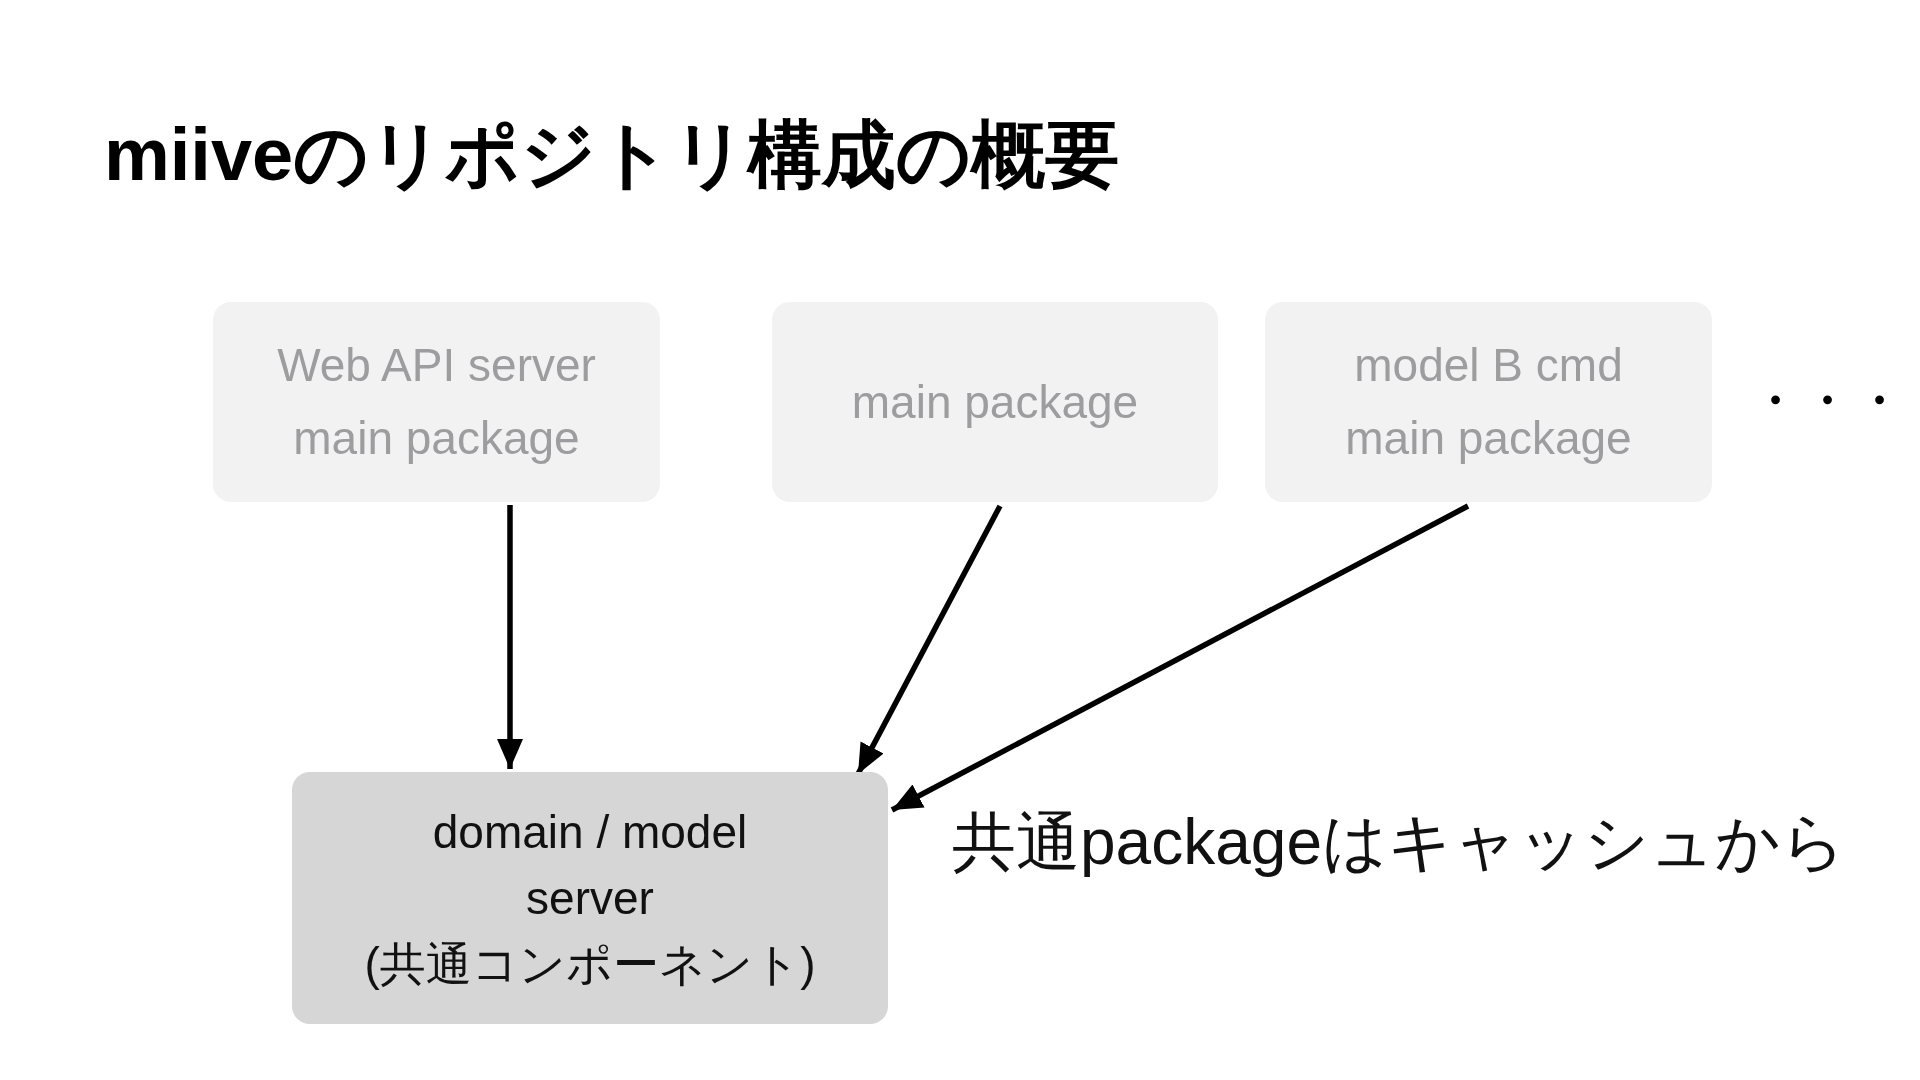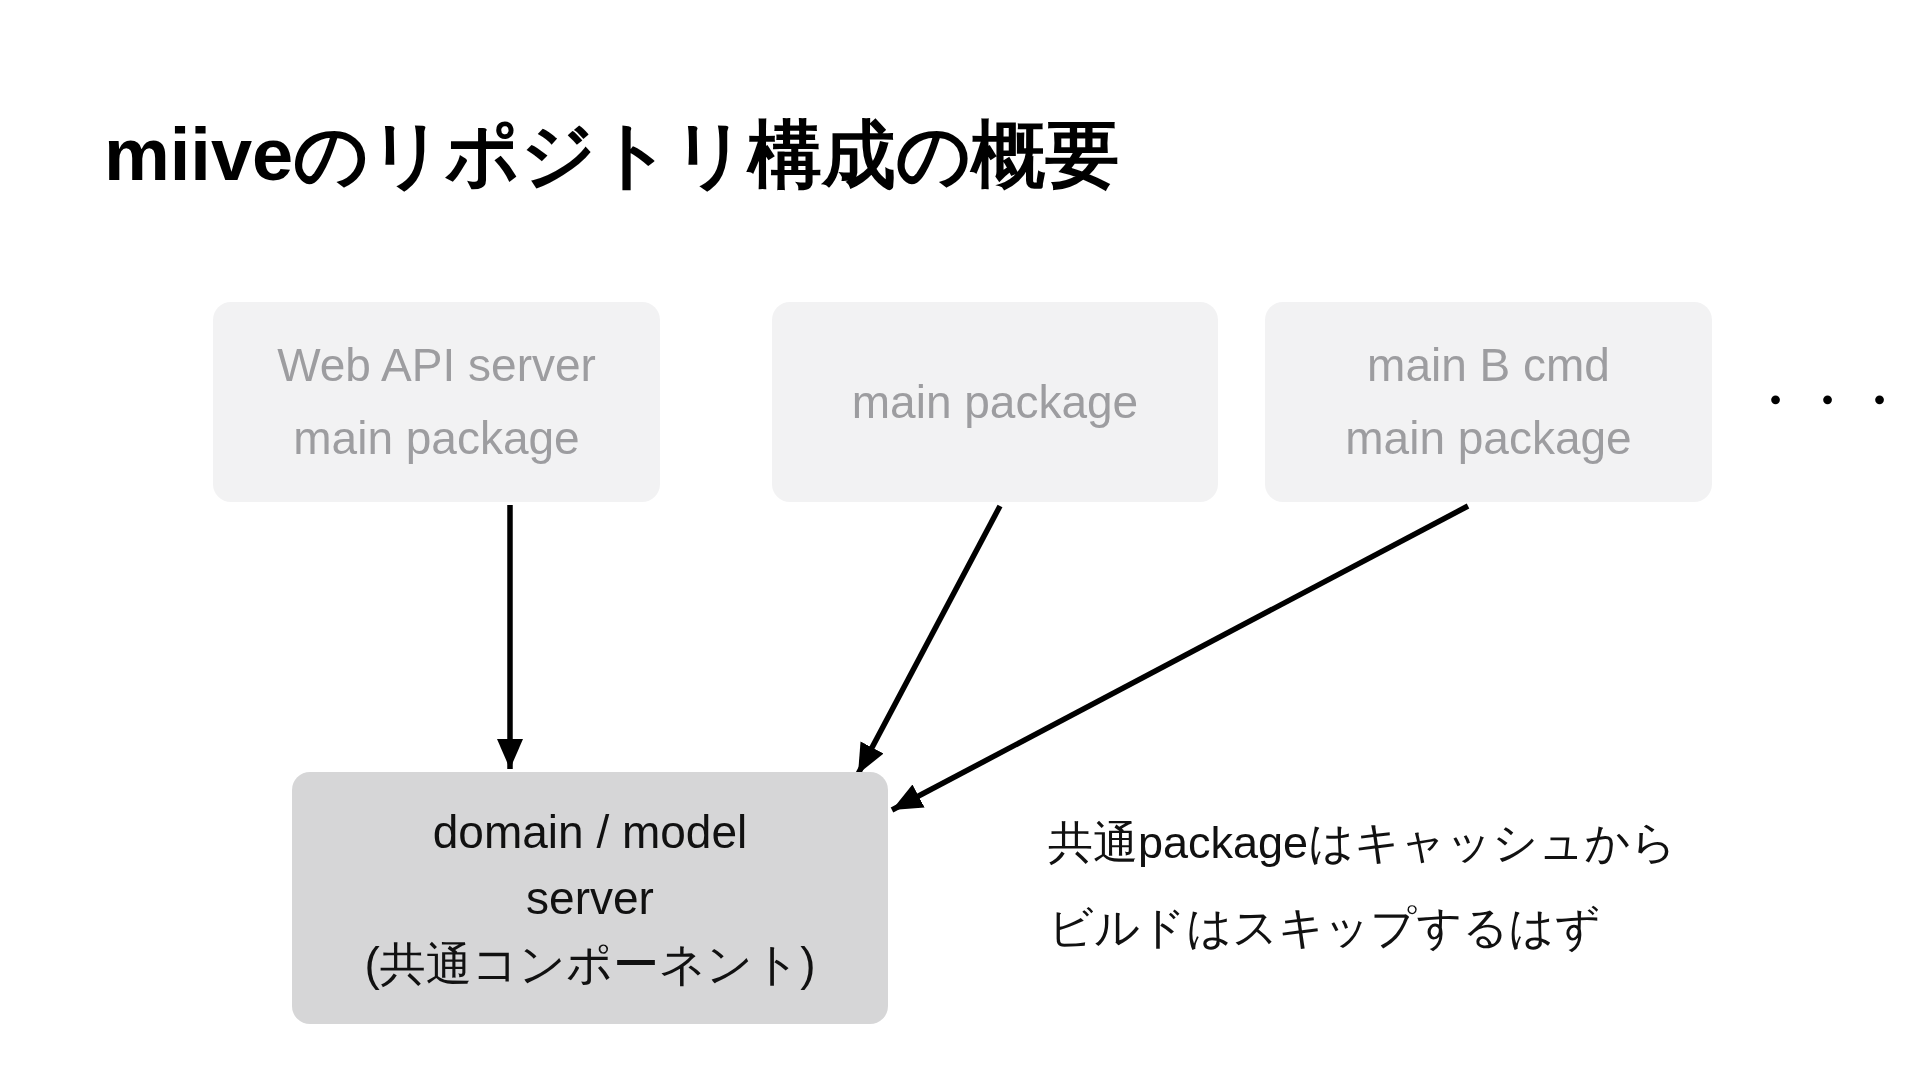--- a/index.html
+++ b/index.html
@@ -83,23 +83,23 @@
     position: absolute;
     left: 0;
     top: 0;
     width: 1920px;
     height: 1080px;
     pointer-events: none;
   }
 
   .note {
     position: absolute;
-    left: 1048px;
+    left: 952px;
     top: 776px;
-    font-size: 45px;
+    font-size: 64px;
     line-height: 85px;
     color: var(--note-color, #111111);
     white-space: nowrap;
   }
 </style>
 </head>
 <body>
 
 <div class="canvas">
 
@@ -108,21 +108,21 @@
   <div class="top-box top-box-1">
     <div>Web API server</div>
     <div>main package</div>
   </div>
 
   <div class="top-box top-box-2">
     <div>main package</div>
   </div>
 
   <div class="top-box top-box-3">
-    <div>main B cmd</div>
+    <div>model B cmd</div>
     <div>main package</div>
   </div>
 
   <div class="ellipsis">・・・</div>
 
   <svg class="arrows-layer" width="1920" height="1080" viewBox="0 0 1920 1080" xmlns="http://www.w3.org/2000/svg">
     <defs>
       <marker id="arrowhead" markerUnits="userSpaceOnUse" markerWidth="34" markerHeight="30" refX="30" refY="13" orient="auto">
         <path d="M0,0 L30,13 L0,26 Z" fill="#000000"></path>
       </marker>
@@ -133,16 +133,15 @@
   </svg>
 
   <div class="domain-box">
     <div>domain / model</div>
     <div>server</div>
     <div>(共通コンポーネント)</div>
   </div>
 
   <div class="note">
     <div>共通packageはキャッシュから</div>
-    <div>ビルドはスキップするはず</div>
   </div>
 
 </div>
 
 </body></html>

